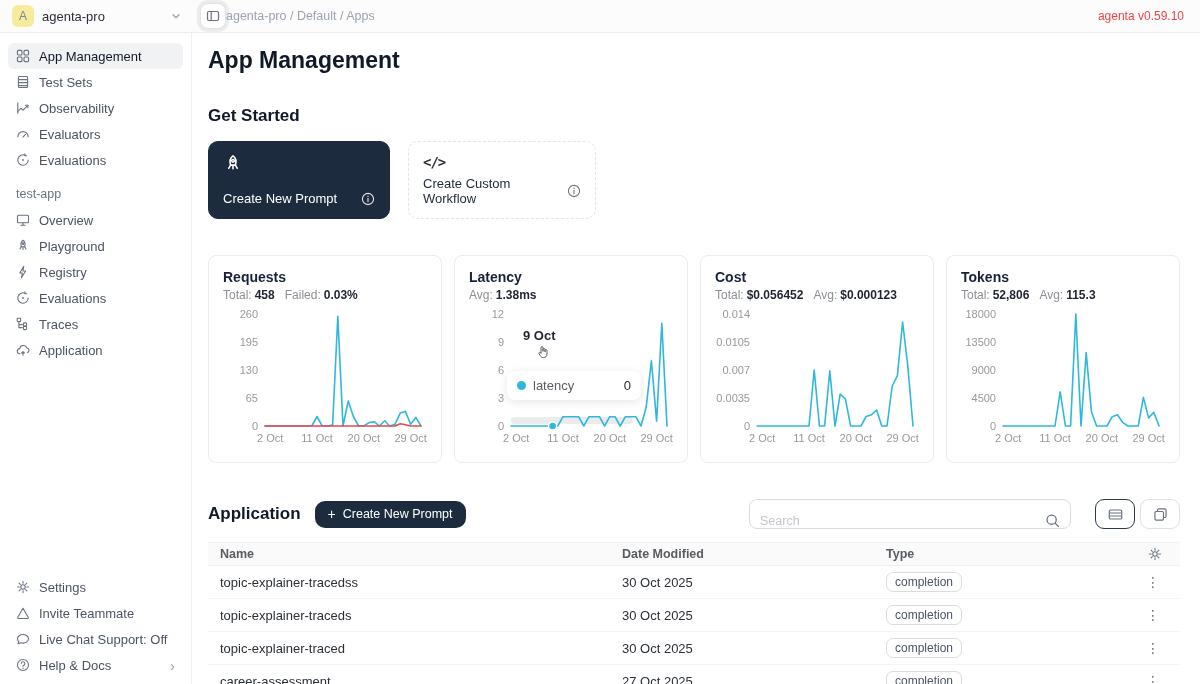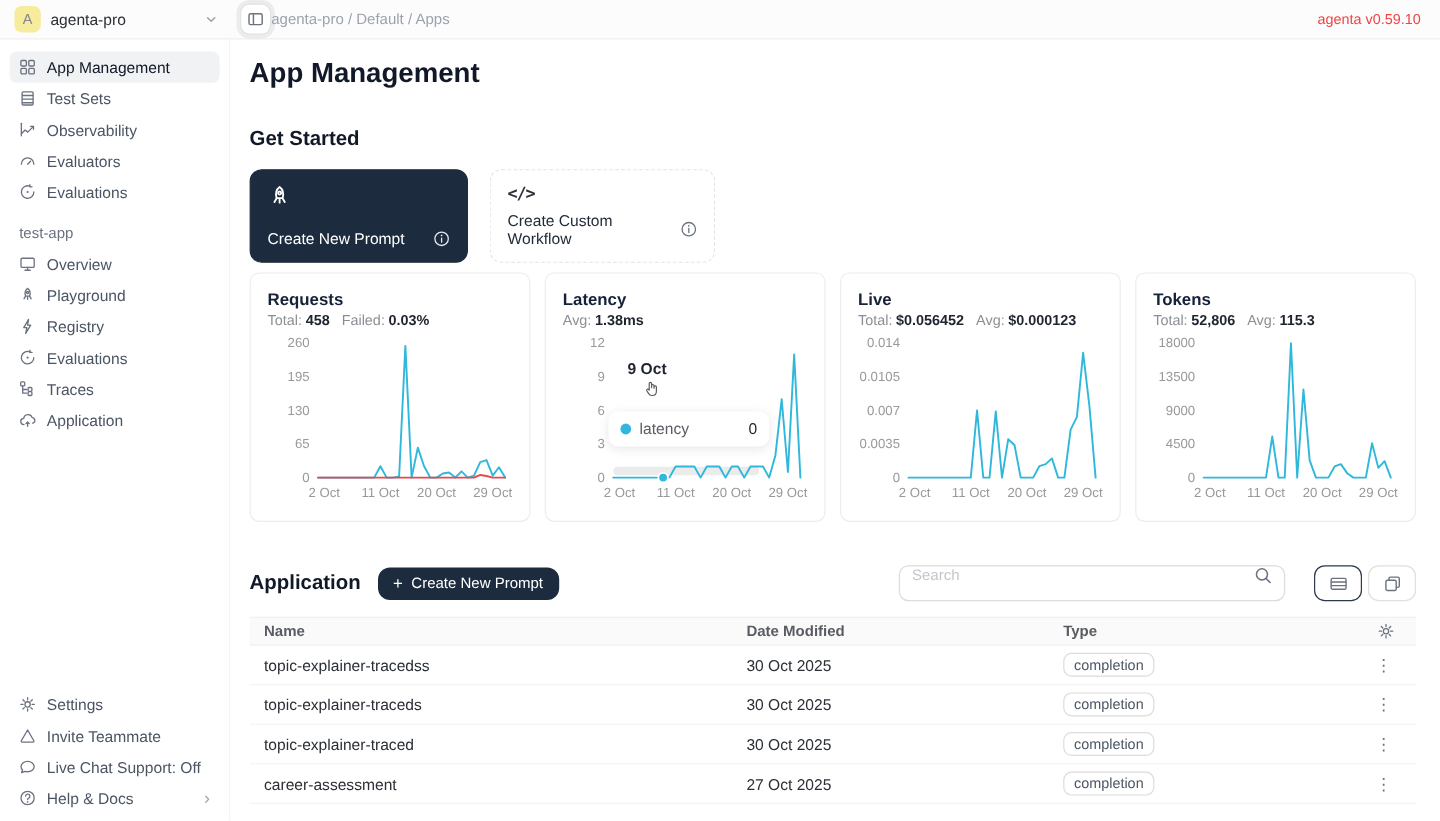--- a/index.html
+++ b/index.html
@@ -30,38 +30,38 @@
 .gs-card{width:172px;height:78px;border:1px dashed #e4e4e4;border-radius:10px;padding:12px 14px;display:flex;flex-direction:column;justify-content:space-between;background:#fff;cursor:pointer}
 .gs-card.dark{width:182px;background:#1c2c3e;border:1px solid #1c2c3e;color:#fff}
 .gs-card.wide{width:188px}
 .gs-label-row{display:flex;align-items:center;justify-content:space-between;font-size:13px;font-weight:500;color:#1f2937;gap:6px}
 .gs-card.dark .gs-label-row{color:#fff}
 .gs-icon{color:#2b2f36;display:flex}
 .gs-card.dark .gs-icon{color:#fff}
 .gs-info{color:#6b7280;display:flex}
 .gs-card.dark .gs-info{color:#e5e7eb}
 .code-glyph{font-family:"DejaVu Sans Mono",monospace;font-size:14px;font-weight:600;letter-spacing:-1px}
-.charts-row{display:flex;gap:12px;margin-top:8px}
+.charts-row{display:flex;gap:12px;margin-top:36px}
 .metric-card{width:234px;height:208px;border:1px solid #ececec;border-radius:8px;padding:13px 14px;position:relative;background:#fff}
 .metric-title{font-size:14px;font-weight:600;color:#16213a}
 .metric-stats{margin-top:3px;font-size:12px;color:#8c8f94;display:flex;gap:10px;white-space:nowrap}
 .s-val{color:#1f2430;font-weight:600;margin-left:3px}
 .metric-plot{margin-top:6px}
 .tk{font-size:11px;fill:#98999c;font-family:"Liberation Sans","DejaVu Sans",sans-serif}
 .chart-tooltip{position:absolute;left:52px;top:72px;width:134px;pointer-events:none}
 .tt-date{font-size:13px;font-weight:600;color:#1f2430;margin-left:16px}
 .tt-cursor{margin:1px 0 0 28px;color:#595c62}
 .tt-pill{margin-top:8px;background:#fff;border-radius:8px;box-shadow:0 2px 10px rgba(0,0,0,.10);padding:7px 10px;display:flex;align-items:center;gap:7px;font-size:13px}
 .tt-dot{width:9px;height:9px;border-radius:50%;background:#2fb8dc;flex:none}
 .tt-series{color:#595c62}
 .tt-val{margin-left:auto;color:#1f2430;font-weight:500}
 .app-head{display:flex;align-items:center;margin-top:36px;gap:14px}
 .create-btn{height:27px;background:#1c2c3e;color:#fff;border:none;border-radius:10px;padding:0 13px;font-size:12.5px;display:flex;align-items:center;gap:7px;cursor:pointer;font-family:inherit}
 .plus{font-size:14px;line-height:1}
-.search-wrap{margin-left:auto;width:322px;height:30px;border:1px solid #dcdcdc;border-radius:8px;display:flex;align-items:flex-start;padding:0 10px;background:#fff}
+.search-wrap{margin-left:auto;width:322px;height:30px;border:1px solid #dcdcdc;border-radius:8px;display:flex;align-items:flex-end;padding:0 10px;background:#fff}
 .search-wrap input{border:none;outline:none;flex:1;font-size:12.5px;color:#333;font-family:inherit;background:transparent}
 ::placeholder{color:#c3c6cc}
 .search-icn{color:#6b7280;display:flex}
 .view-toggle{display:flex;gap:5px;margin-left:10px}
 .vt-btn{width:40px;height:30px;border:1px solid #e0e0e0;border-radius:9px;background:#fff;display:flex;align-items:center;justify-content:center;color:#3c4250;cursor:pointer}
 .vt-btn.active{border:1.5px solid #2b3a4d}
 .table{margin-top:13px}
 .t-head,.t-row{display:grid;grid-template-columns:402px 264px 256px 1fr;align-items:center}
 .t-head{height:24px;background:#fafafa;border-top:1px solid #f0f0f0;border-bottom:1px solid #f0f0f0;font-size:12.5px;color:#595c62;font-weight:600}
 .t-head>div{padding-left:12px}
@@ -334,21 +334,21 @@
                 <path d="M6 8.8V3.6a1 1 0 0 1 2 0V7m0 0V5.4a1 1 0 0 1 2 0V7.4m0 .2V6.6a1 1 0 0 1 2 0v3.4c0 2.2-1.5 3.6-3.6 3.6H8.2c-1.4 0-2.2-.7-2.8-1.8L4 9.6a.95.95 0 0 1 1.6-1L6 9.2"></path>
               </svg></div>
             <div class="tt-pill">
               <span class="tt-dot"></span>
               <span class="tt-series">latency</span>
               <span class="tt-val">0</span>
             </div>
           </div>
         </div>
         <div class="metric-card">
-          <div class="metric-title">Live</div>
+          <div class="metric-title">Cost</div>
           <div class="metric-stats">
             <span class="stat">Total:<span class="s-val">$0.056452</span></span>
             <span class="stat">Avg:<span class="s-val">$0.000123</span></span>
           </div>
           <div class="metric-plot"><svg width="204" height="142" viewBox="0 0 204 142" xmlns="http://www.w3.org/2000/svg">
               <text class="tk" x="35" y="9.5" text-anchor="end">0.014</text>
               <text class="tk" x="35" y="37.5" text-anchor="end">0.0105</text>
               <text class="tk" x="35" y="65.5" text-anchor="end">0.007</text>
               <text class="tk" x="35" y="93.5" text-anchor="end">0.0035</text>
               <text class="tk" x="35" y="121.5" text-anchor="end">0</text>

